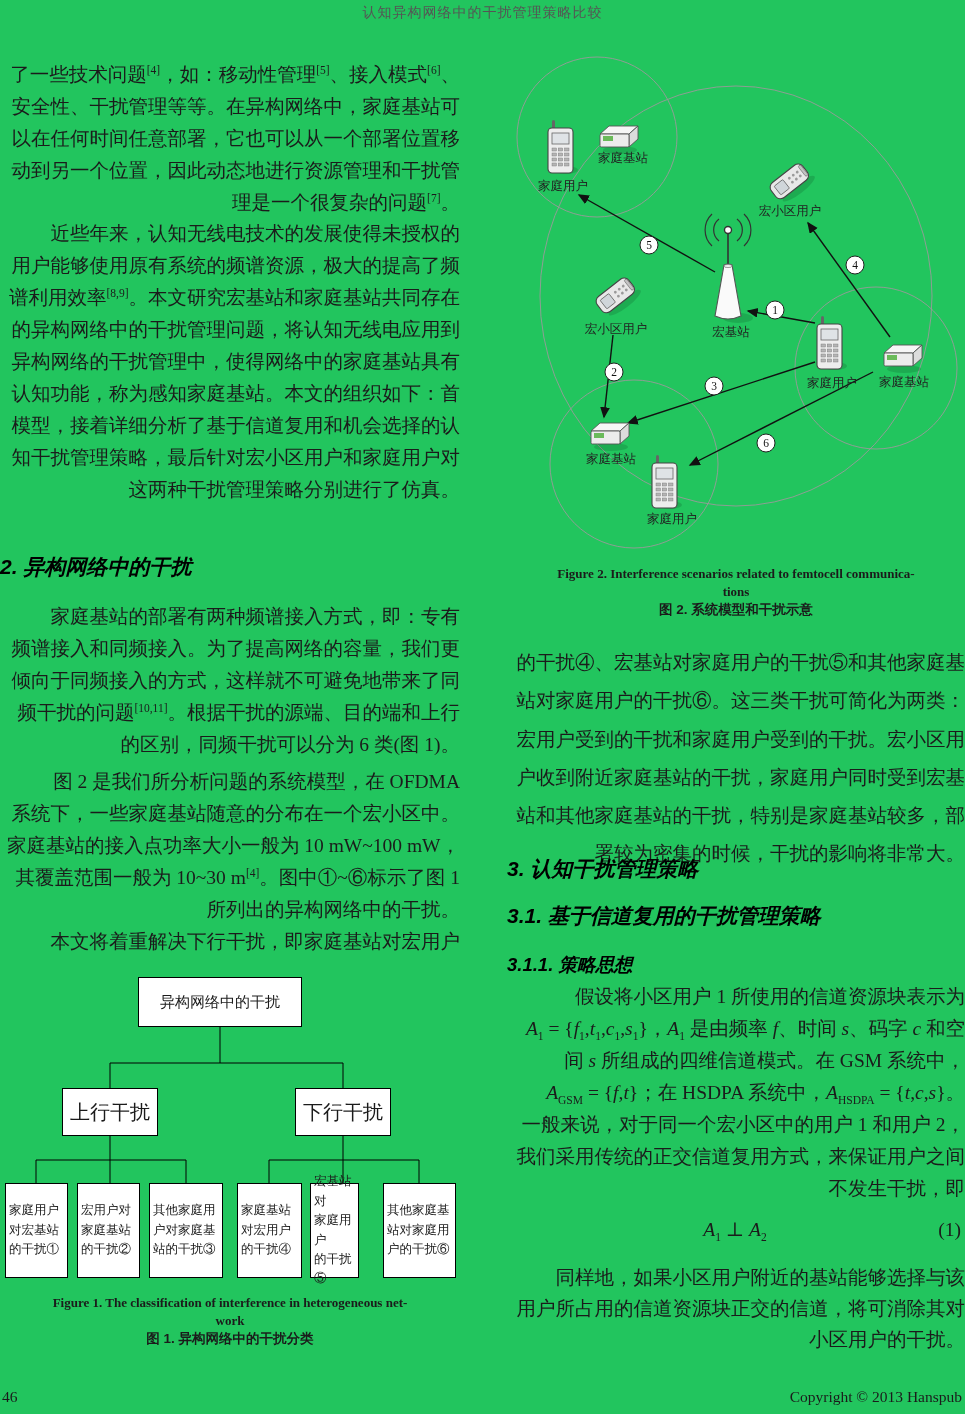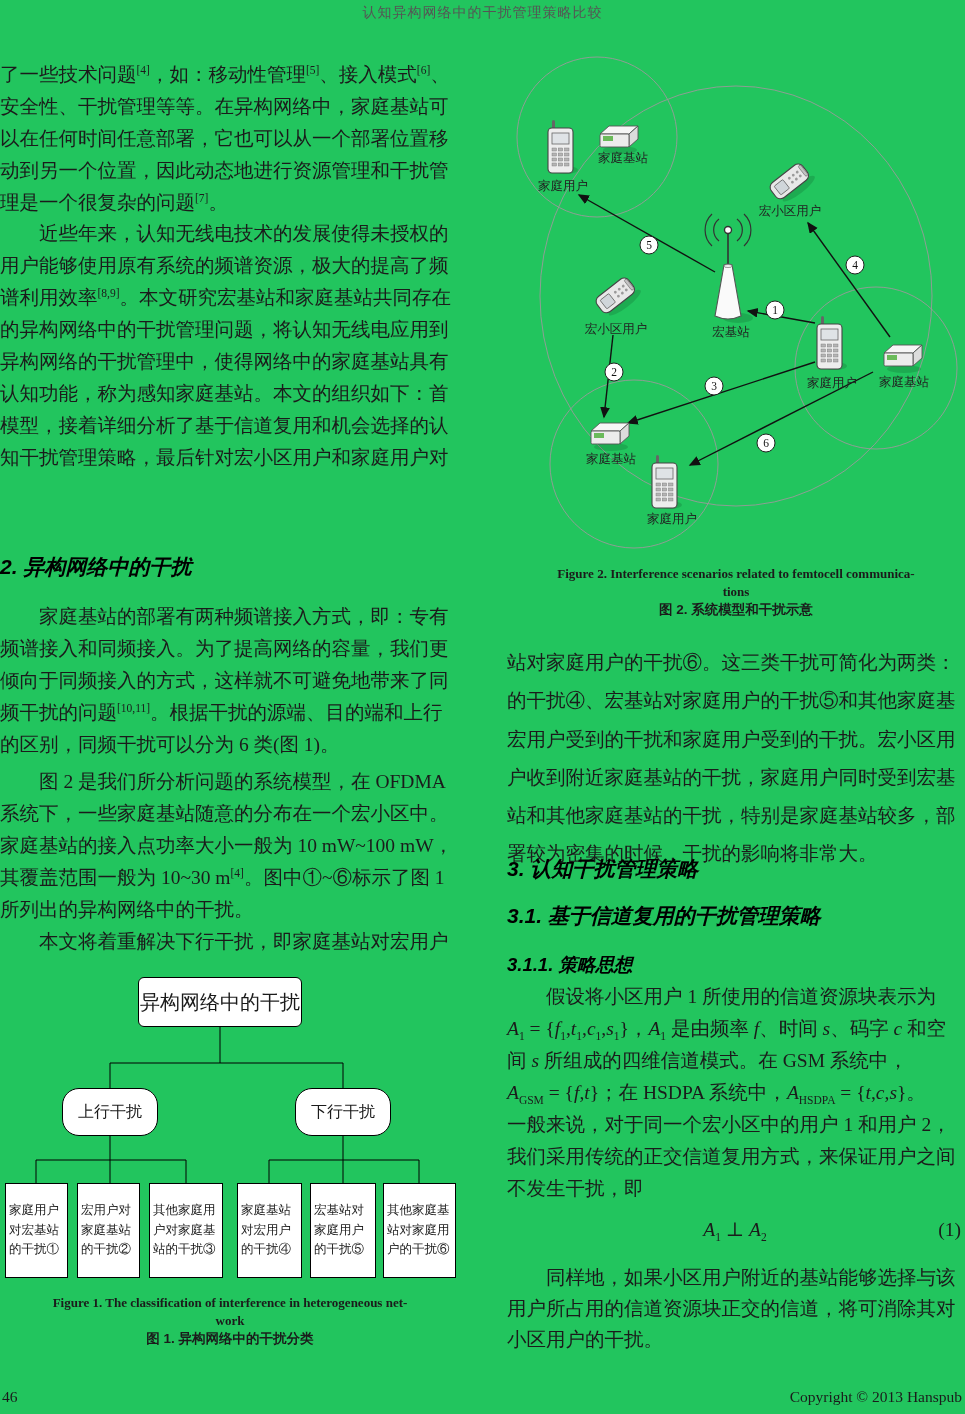--- a/index.html
+++ b/index.html
@@ -8,21 +8,21 @@
     background:#22c55e; overflow:hidden;
     font-family:"Liberation Serif","DejaVu Serif",serif; color:#1b1b1b;
   }
   .abs { position:absolute; }
   
   #running-header { top:4px; left:0; width:965px; text-align:center;
     font-size:14px; color:#555; letter-spacing:1px; }
   #footer-page-num { top:1388px; left:2px; font-size:15.5px; }
   #footer-copyright { top:1388px; right:3px; font-size:15.5px; }
   
-  .col { width:460px; }
+  .col { width:460px;text-align:right; }
   .tline { height:32px; line-height:32px; font-size:19.5px; white-space:nowrap; }
   .lh38 .tline { height:38.3px; line-height:38.3px; }
   .lh31 .tline { height:31px; line-height:31px; }
   .ind { text-indent:39px; }
   .sup { font-size:11.5px; vertical-align:super; line-height:0; }
   .sub { font-size:11.5px; vertical-align:sub; line-height:0; }
   .it  { font-style:italic; }
   .heading { font-family:"Liberation Sans","DejaVu Sans",sans-serif;
     font-weight:bold; font-size:21px; white-space:nowrap; color:#000;font-style:italic; }
   .heading.small { font-size:18.5px; }
@@ -37,22 +37,22 @@
     transform:translate(-50%,-50%); color:#222; }
   .cnum { position:absolute; width:17px; height:17px; border:1.2px solid #222;
     border-radius:50%; background:#fff; font-size:11.5px; line-height:16px;
     text-align:center; transform:translate(-50%,-50%); color:#111; }
   
   #figure1 { left:0px; top:975px; width:460px; height:306px; }
   #figure1 svg { position:absolute; left:0; top:0; }
   .fbox { position:absolute; border:1px solid #000; background:#fff;
     display:flex; align-items:center; justify-content:center;
     text-align:center; box-sizing:border-box; }
-  .fbox.lvl1 { font-size:20px;border-radius:6px; }
-  .fbox.lvl2 { font-size:16px;border-radius:17px; }
+  .fbox.lvl1 { font-size:15px; }
+  .fbox.lvl2 { font-size:20px; }
   .fbox.leaf { font-size:12.5px; line-height:1.55; white-space:pre-line;
     text-align:left; padding:2px 3px; justify-content:flex-start; }
   
   #formula { left:507px; top:1214px; width:456px; height:32px;
     line-height:32px; font-size:19.5px; text-align:center; }
   #formula-number { position:absolute; right:2px; top:0; }
 </style>
 </head>
 <body>
 
@@ -69,20 +69,21 @@
     </div>
   <div class="abs col" style="left:0;top:218px">
       <div class="tline ind">近些年来，认知无线电技术的发展使得未授权的</div>
       <div class="tline">用户能够使用原有系统的频谱资源，极大的提高了频</div>
       <div class="tline">谱利用效率<span class="sup">[8,9]</span>。本文研究宏基站和家庭基站共同存在</div>
       <div class="tline">的异构网络中的干扰管理问题，将认知无线电应用到</div>
       <div class="tline">异构网络的干扰管理中，使得网络中的家庭基站具有</div>
       <div class="tline">认知功能，称为感知家庭基站。本文的组织如下：首</div>
       <div class="tline">模型，接着详细分析了基于信道复用和机会选择的认</div>
       <div class="tline">知干扰管理策略，最后针对宏小区用户和家庭用户对</div>
+      <div class="tline">这两种干扰管理策略分别进行了仿真。</div>
     </div>
   <div class="abs heading" style="left:0;top:553px">2. 异构网络中的干扰</div>
   <div class="abs col" style="left:0;top:601px">
       <div class="tline ind">家庭基站的部署有两种频谱接入方式，即：专有</div>
       <div class="tline">频谱接入和同频接入。为了提高网络的容量，我们更</div>
       <div class="tline">倾向于同频接入的方式，这样就不可避免地带来了同</div>
       <div class="tline">频干扰的问题<span class="sup">[10,11]</span>。根据干扰的源端、目的端和上行</div>
       <div class="tline">的区别，同频干扰可以分为 6 类(图 1)。</div>
     </div>
   <div class="abs col" style="left:0;top:766px">
@@ -112,21 +113,21 @@
 的干扰①</div>
     <div class="fbox leaf" style="left:77px;top:208px;width:63px;height:95px">宏用户对
 家庭基站
 的干扰②</div>
     <div class="fbox leaf" style="left:149px;top:208px;width:74px;height:95px">其他家庭用
 户对家庭基
 站的干扰③</div>
     <div class="fbox leaf" style="left:237px;top:208px;width:65px;height:95px">家庭基站
 对宏用户
 的干扰④</div>
-    <div class="fbox leaf" style="left:310px;top:208px;width:66px;height:95px">宏基站对
+    <div class="fbox leaf" style="left:310px;top:208px;width:49px;height:95px">宏基站对
 家庭用户
 的干扰⑤</div>
     <div class="fbox leaf" style="left:383px;top:208px;width:73px;height:95px">其他家庭基
 站对家庭用
 户的干扰⑥</div>
   </div>
 
   <div class="abs cap cap-en" style="left:0;top:1294px;width:460px">Figure 1. The classification of interference in heterogeneous net-</div>
   <div class="abs cap cap-en" style="left:0;top:1312px;width:460px">work</div>
   <div class="abs cap cap-zh" style="left:0;top:1330px;width:460px">图 1. 异构网络中的干扰分类</div>
@@ -296,22 +297,22 @@
     <span class="cnum" style="left:355px;top:220px">4</span>
     <span class="cnum" style="left:149px;top:200px">5</span>
     <span class="cnum" style="left:266px;top:398px">6</span>
   </div>
 
   <div class="abs cap cap-en" style="left:507px;top:565px;width:458px">Figure 2. Interference scenarios related to femtocell communica-</div>
   <div class="abs cap cap-en" style="left:507px;top:583px;width:458px">tions</div>
   <div class="abs cap cap-zh" style="left:507px;top:601px;width:458px">图 2. 系统模型和干扰示意</div>
 
   <div class="abs col lh38" style="left:507px;top:644px;width:458px">
+      <div class="tline">的干扰④、宏基站对家庭用户的干扰⑤和其他家庭基</div>
       <div class="tline">站对家庭用户的干扰⑥。这三类干扰可简化为两类：</div>
-      <div class="tline">的干扰④、宏基站对家庭用户的干扰⑤和其他家庭基</div>
       <div class="tline">宏用户受到的干扰和家庭用户受到的干扰。宏小区用</div>
       <div class="tline">户收到附近家庭基站的干扰，家庭用户同时受到宏基</div>
       <div class="tline">站和其他家庭基站的干扰，特别是家庭基站较多，部</div>
       <div class="tline">署较为密集的时候，干扰的影响将非常大。</div>
     </div>
   <div class="abs heading" style="left:507px;top:855px">3. 认知干扰管理策略</div>
   <div class="abs heading" style="left:507px;top:902px">3.1. 基于信道复用的干扰管理策略</div>
   <div class="abs heading small" style="left:507px;top:952px">3.1.1. 策略思想</div>
   <div class="abs col" style="left:507px;top:981px;width:458px">
       <div class="tline ind">假设将小区用户 1 所使用的信道资源块表示为</div>

